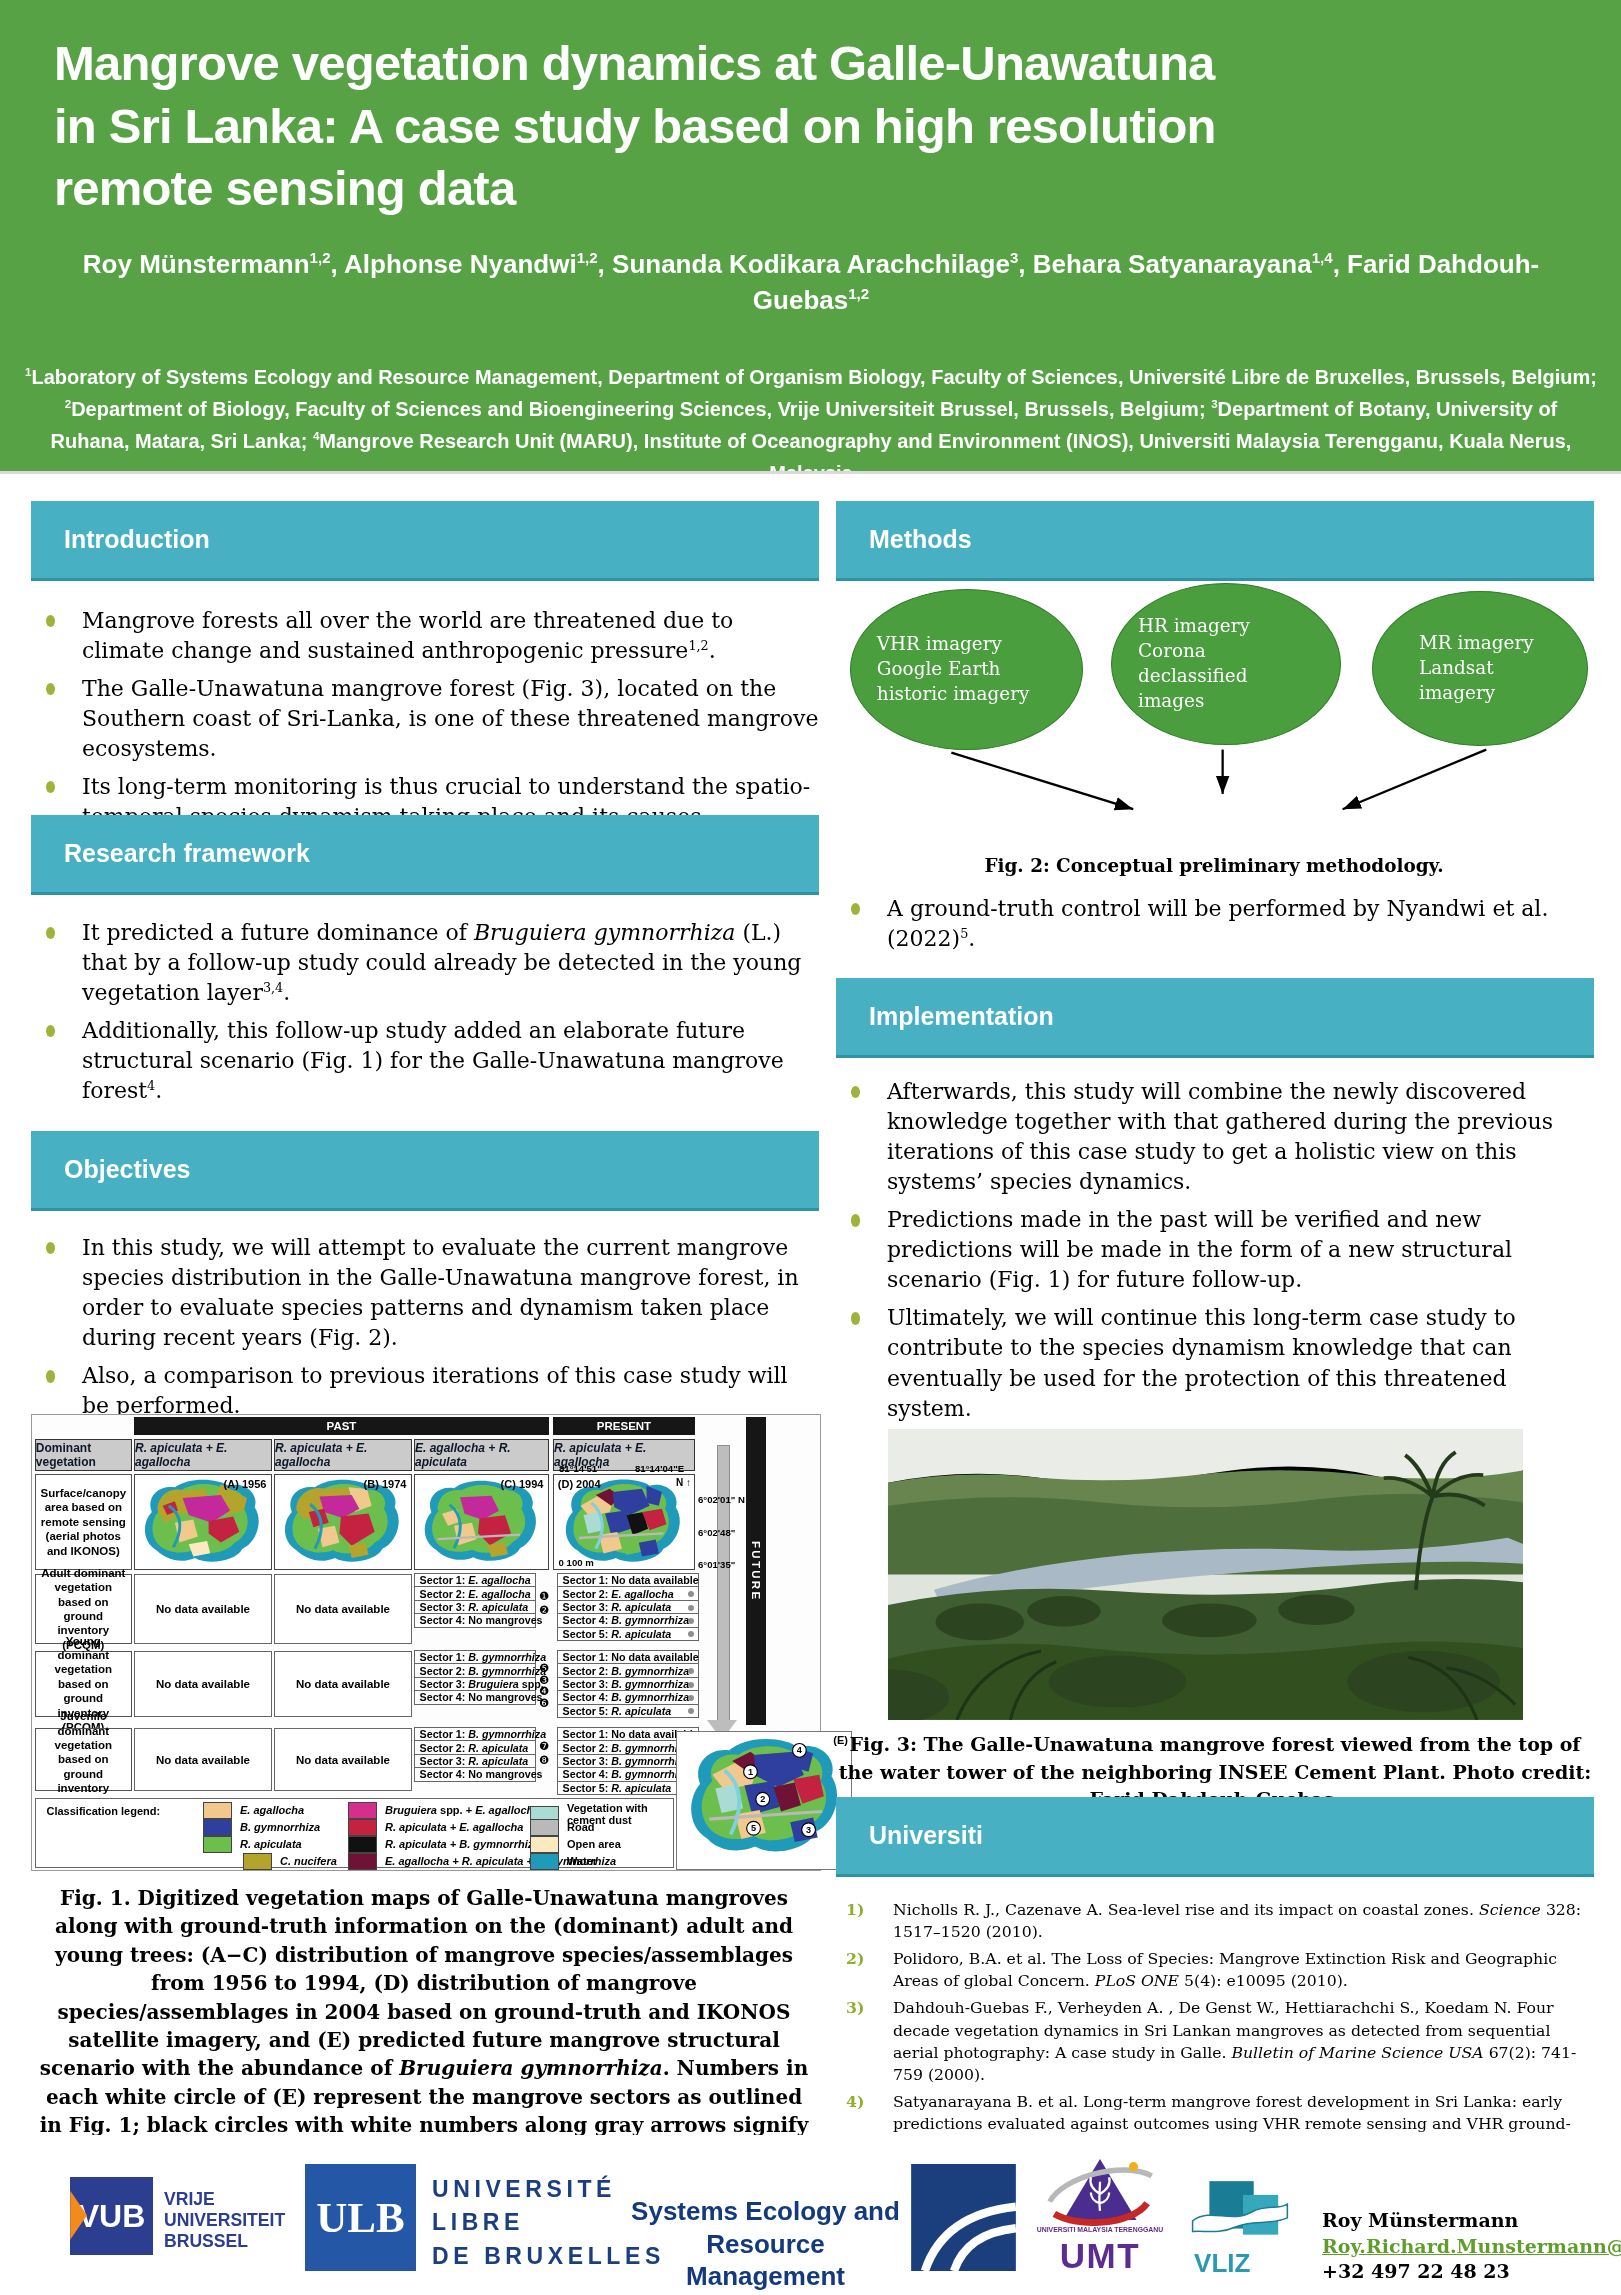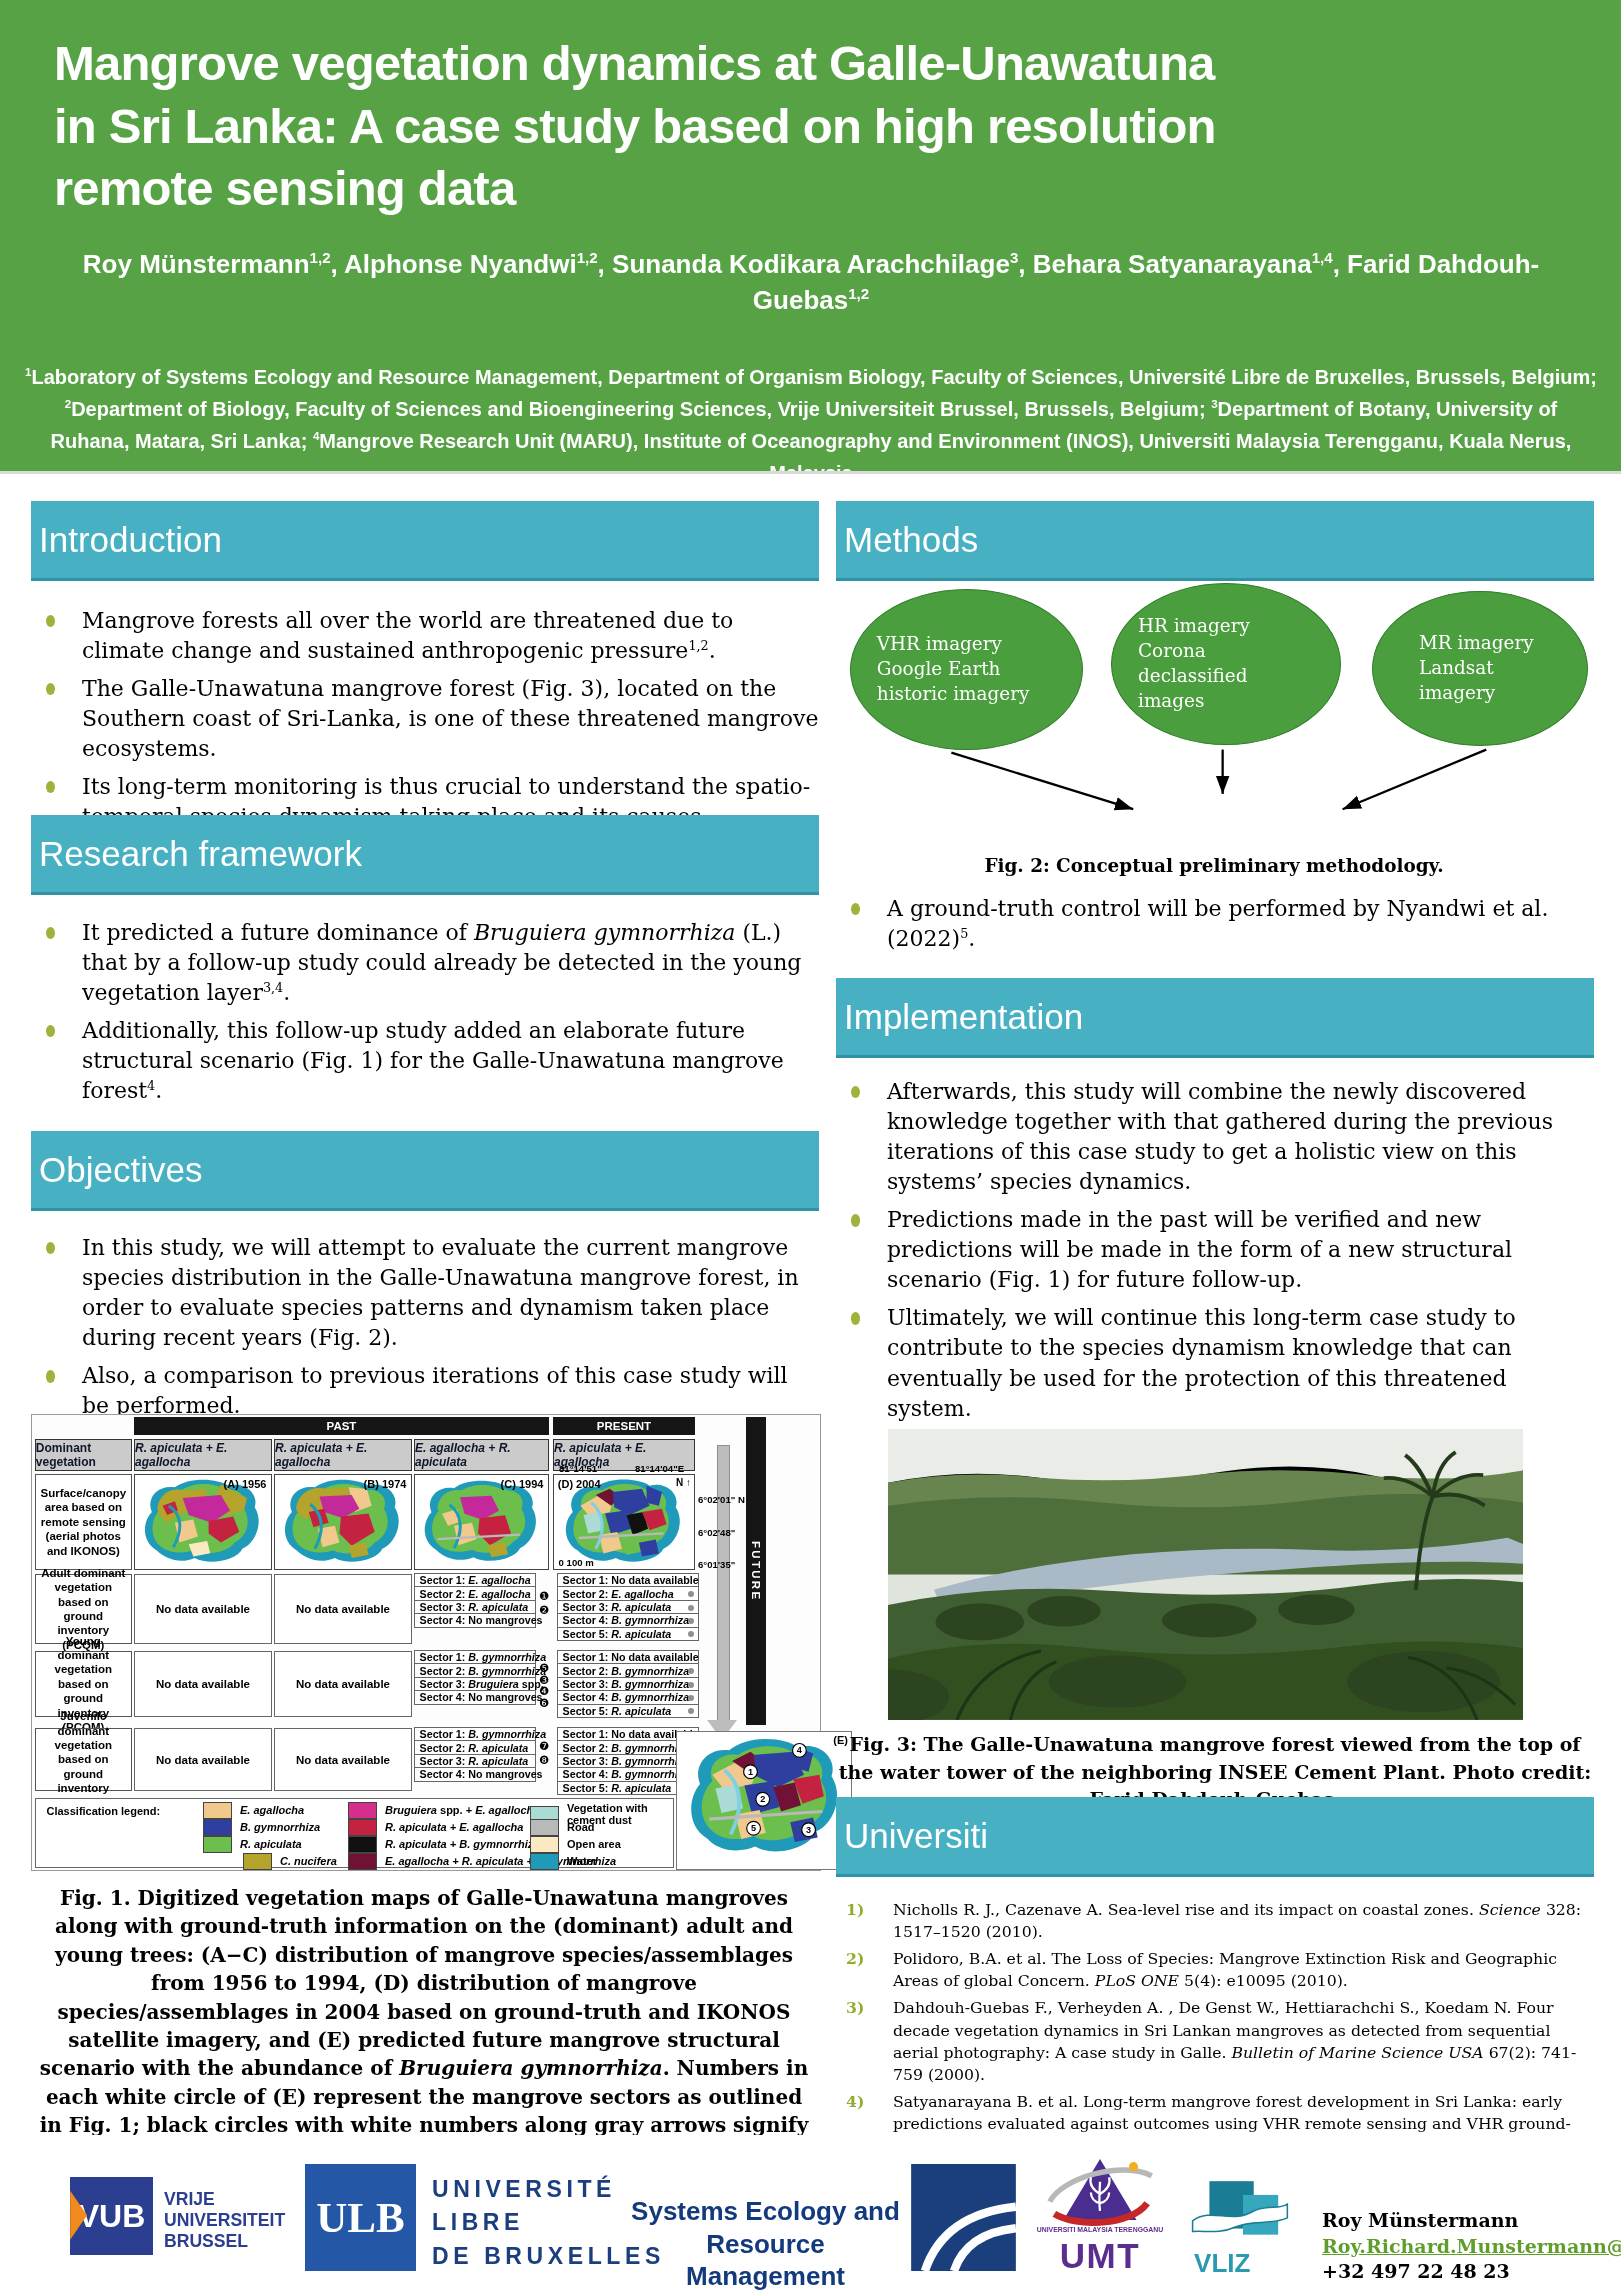--- a/index.html
+++ b/index.html
@@ -10,21 +10,21 @@
   .hdr-edge{position:absolute;left:0;top:471px;width:1621px;height:3.1px;background:#d9d9d9;}
   .title{position:absolute;left:54px;top:32px;width:1523px;color:#fff;font-weight:bold;
          font-size:49px;line-height:1.28;letter-spacing:-0.8px;}
   .authors{position:absolute;left:61px;top:246px;width:1500px;color:#fff;font-weight:bold;
            font-size:26px;line-height:1.4;text-align:center;}
   .affil{position:absolute;left:23px;top:361px;width:1576px;color:#fff;font-weight:bold;
          font-size:20px;line-height:1.6;text-align:center;}
   sup{font-size:58%;line-height:0;}
   
   .bar{position:absolute;height:80px;background:#47b1c3;border-bottom:3.1px solid #2f93a5;
-       display:flex;align-items:center;color:#fff;font-weight:normal;font-size:35px;padding-left:8px;box-sizing:border-box;}
+       display:flex;align-items:center;color:#fff;font-weight:bold;font-size:25px;padding-left:33px;box-sizing:border-box;}
   
   .blist{position:absolute;font-family:"DejaVu Serif",serif;font-size:22px;line-height:1.37;color:#000;}
   .bitem{position:relative;padding-left:51px;margin-bottom:7.7px;}
   .bitem .bdot{position:absolute;left:15.3px;top:9.2px;width:9.2px;height:12.2px;border-radius:50%;background:#a0b23b;}
   
   .flow{position:absolute;left:836px;top:583px;width:758px;height:256px;}
   .fnode{position:absolute;background:#4a9e3d;border:1.5px solid #2e7d28;border-radius:50%;
          color:#fff;font-family:"DejaVu Serif",serif;font-size:18.4px;line-height:1.35;
          display:flex;flex-direction:column;justify-content:center;padding:0 26px;box-sizing:border-box;}
   .fbox{position:absolute;background:#4a9e3d;border:1.5px solid #2e7d28;color:#fff;

